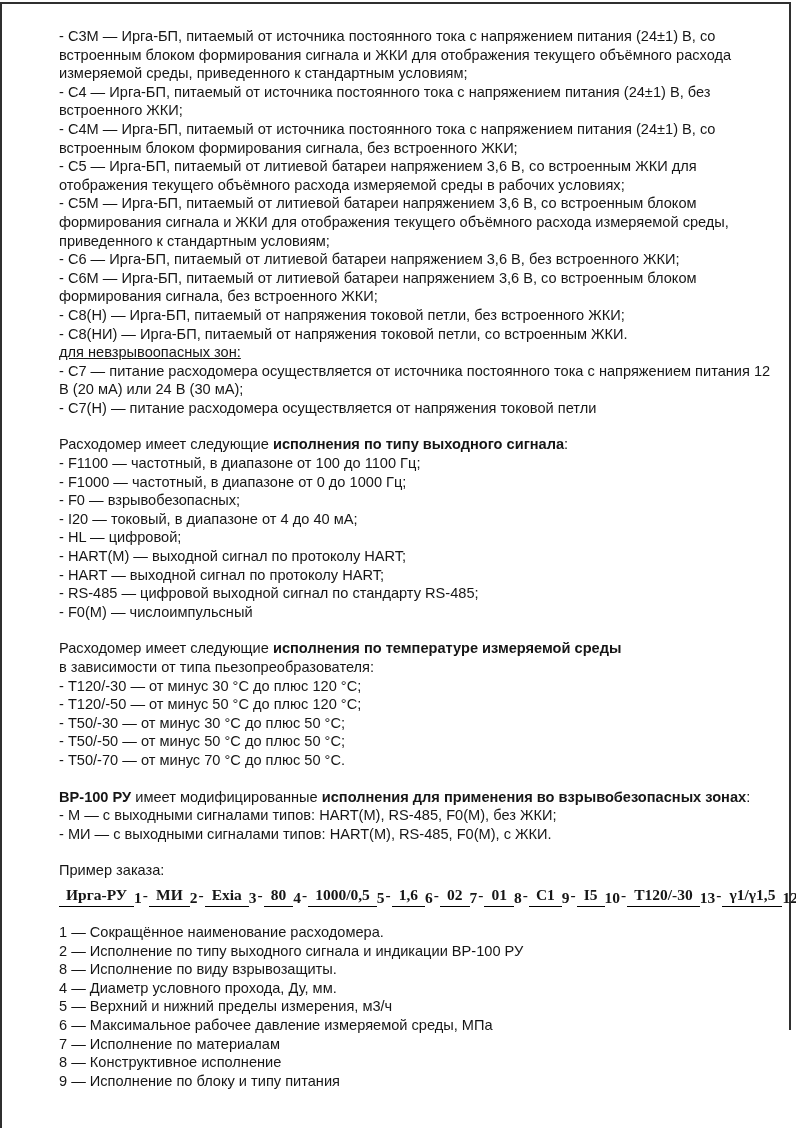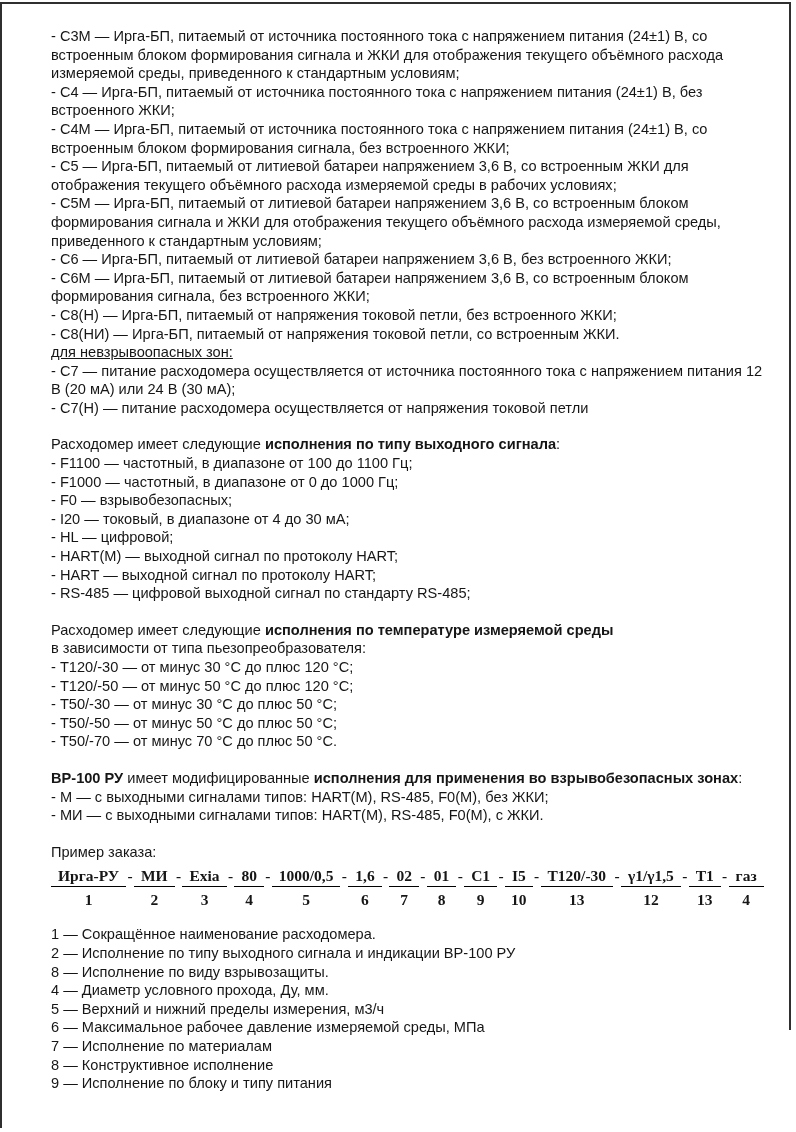--- a/index.html
+++ b/index.html
@@ -9,35 +9,35 @@
     background: #ffffff;
     font-family: "Liberation Sans", sans-serif;
     color: #161616;
   }
   .edge { position: absolute; background: #2f2f2f; }
   .edge-top   { top: 2px; left: 0; width: 791px; height: 2px; }
   .edge-left  { top: 2px; left: 0; width: 2px; height: 1126px; }
   .edge-right { top: 2px; left: 789px; width: 2px; height: 1028px; }
 
   .content {
-    position: absolute; left: 51px; top: 27px; width: 713px;
+    position: absolute; left: 59px; top: 27px; width: 713px;
     font-size: 14.6px; line-height: 18.6px;
   }
   .content p { margin: 0; }
   .sec { margin-top: 18px; }
   .u { text-decoration: underline; }
   b { font-weight: bold; }
 
   .order-row {
     display: flex; justify-content: space-between; align-items: flex-start;
     font-family: "Liberation Serif", serif;
     font-weight: bold; font-size: 15.5px; line-height: 19px;
     margin-top: 5px; width: 100%;
   }
-  .oseg { display: flex; flex-direction: column; align-items: center; }
+  .oseg { display: flex; flex-direction: row; }
   .oval { border-bottom: 1.6px solid #000; padding: 0 7px 1px; white-space: nowrap; }
   .onum { padding-top: 3px; }
   .osep { padding: 0 1px; }
 
   .legend { margin-top: 16px; }
 </style>
 </head>
 <body>
 
 <div class="page">
@@ -60,25 +60,26 @@
       <p class="u">для невзрывоопасных зон:</p>
       <p>- С7 — питание расходомера осуществляется от источника постоянного тока с напряжением питания 12 В (20 мА) или 24 В (30 мА);</p>
       <p>- С7(Н) — питание расходомера осуществляется от напряжения токовой петли</p>
     </div>
 
     <div class="sec">
       <p><span>Расходомер имеет следующие </span><b>исполнения по типу выходного сигнала</b><span>:</span></p>
       <p>- F1100 — частотный, в диапазоне от 100 до 1100 Гц;</p>
       <p>- F1000 — частотный, в диапазоне от 0 до 1000 Гц;</p>
       <p>- F0 — взрывобезопасных;</p>
-      <p>- I20 — токовый, в диапазоне от 4 до 30 мА;</p>
+      <p>- I20 — токовый, в диапазоне от 4 до 40 мА;</p>
       <p>- HL — цифровой;</p>
       <p>- HART(M) — выходной сигнал по протоколу HART;</p>
       <p>- HART — выходной сигнал по протоколу HART;</p>
       <p>- RS-485 — цифровой выходной сигнал по стандарту RS-485;</p>
+      <p>- F0(M) — числоимпульсный</p>
     </div>
 
     <div class="sec">
       <p><span>Расходомер имеет следующие </span><b>исполнения по температуре измеряемой среды</b><br><span>в зависимости от типа пьезопреобразователя:</span></p>
       <p>- Т120/-30 — от минус 30 °С до плюс 120 °С;</p>
       <p>- Т120/-50 — от минус 50 °С до плюс 120 °С;</p>
       <p>- Т50/-30 — от минус 30 °С до плюс 50 °С;</p>
       <p>- Т50/-50 — от минус 50 °С до плюс 50 °С;</p>
       <p>- Т50/-70 — от минус 70 °С до плюс 50 °С.</p>
     </div>

